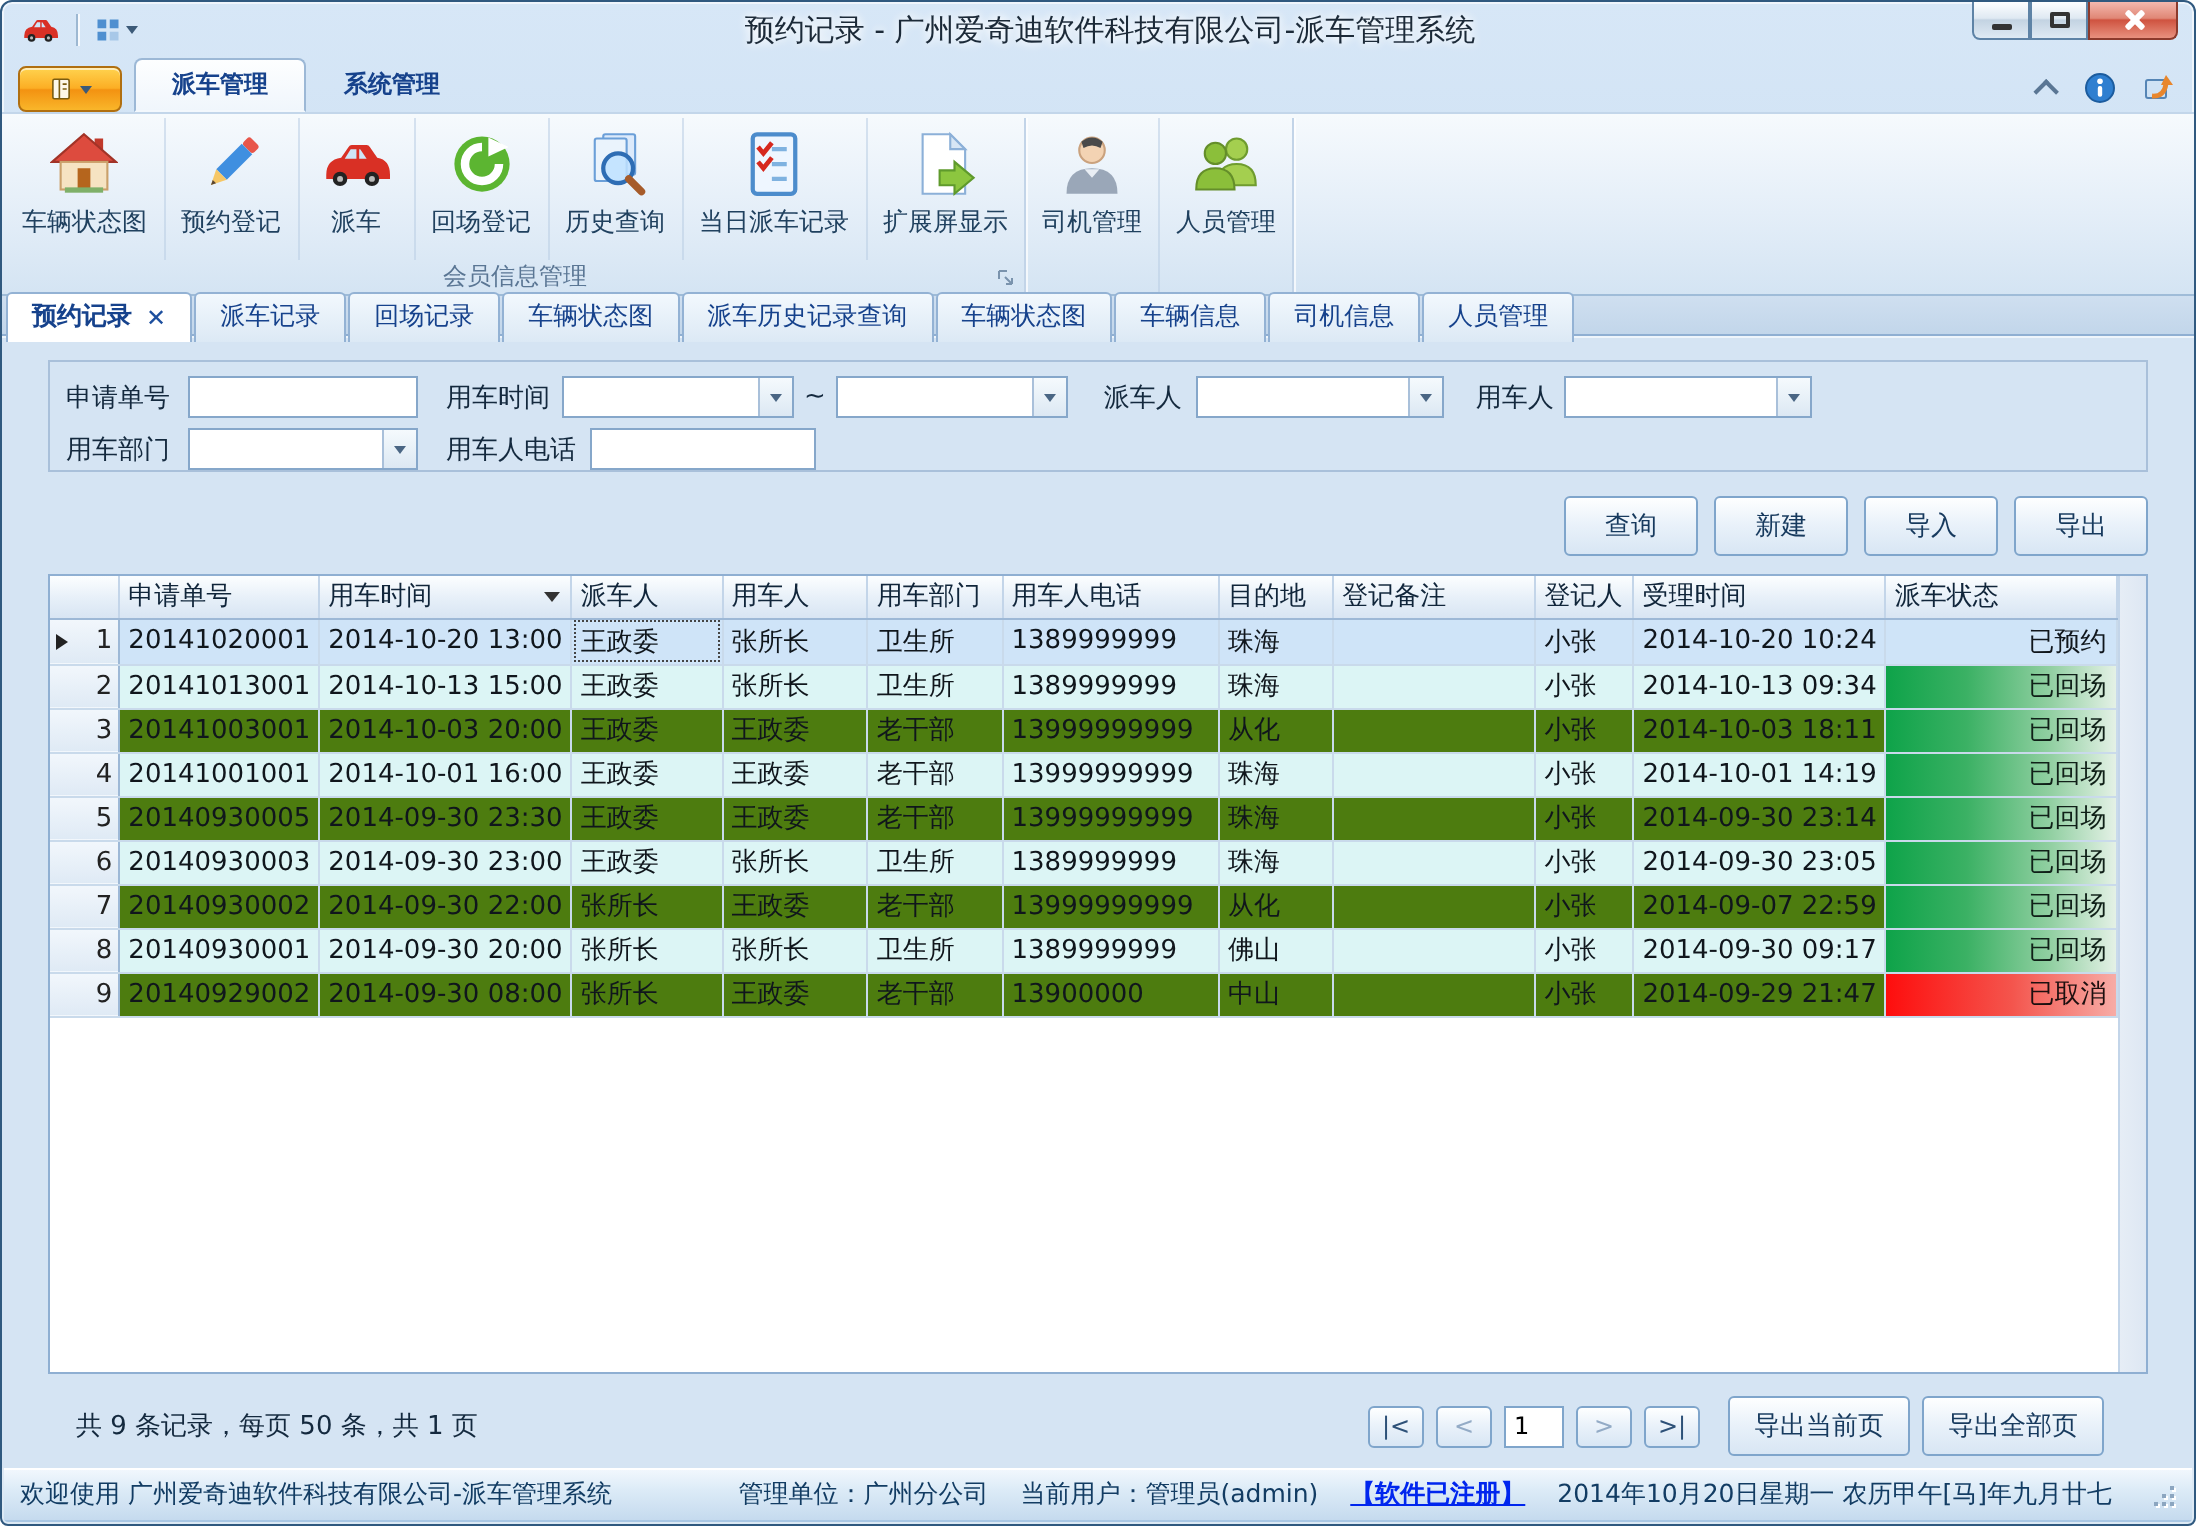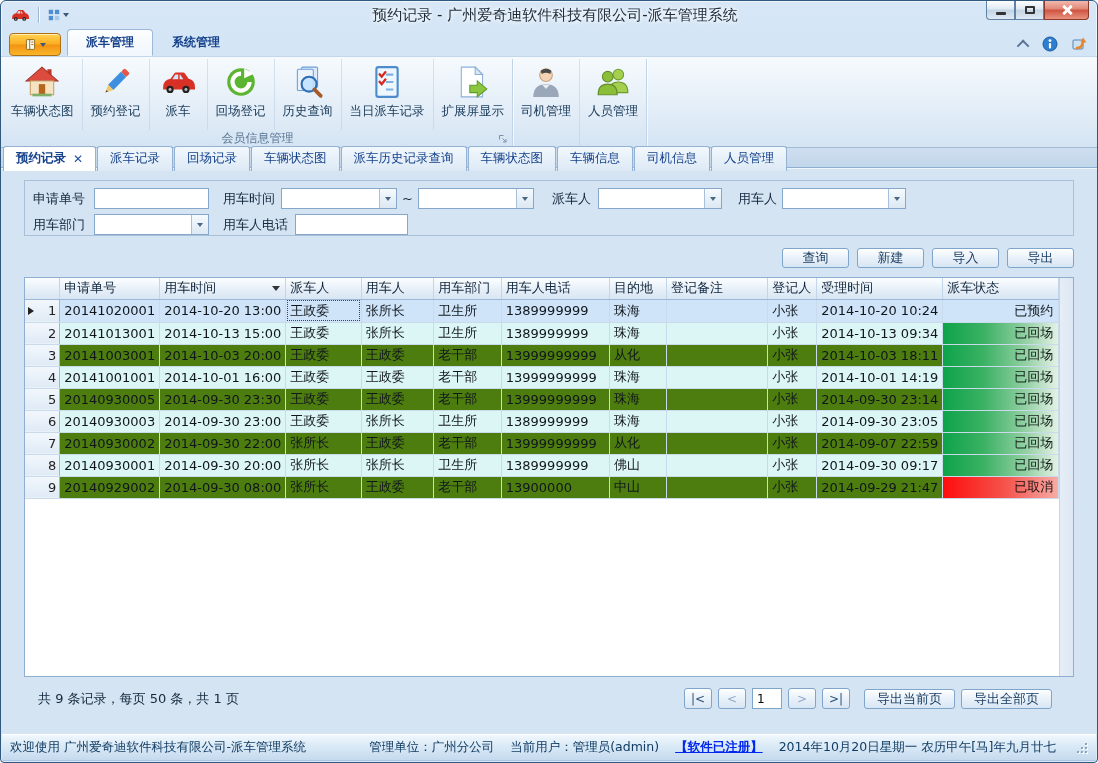--- a/index.html
+++ b/index.html
@@ -73,21 +73,21 @@
   .frow{display:flex;align-items:center;height:21px;}
   .frow + .frow{margin-top:5px;}
   .flabel{font-size:13px;color:#14293e;white-space:nowrap;}
   .txt{height:21px;border:1px solid #86a7ca;background:#fff;font:inherit;padding:0 3px;}
   .combo{height:21px;border:1px solid #86a7ca;background:#fff;display:flex;}
   .combo-body{flex:1;}
   .combo-btn{width:17px;border-left:1px solid #a9c0da;background:linear-gradient(#f5fafd,#dce8f3);display:flex;align-items:center;justify-content:center;}
   .combo-btn .dd-arrow{border-top-color:#4a6684;}
 
   .actions{margin-top:12px;display:flex;justify-content:flex-end;gap:8px;}
-  .btn{height:20px;min-width:67px;padding:0 12px;border:1px solid #7fa5cb;border-radius:3px;color:#173a5e;font-size:13px;
+  .btn{height:30px;min-width:67px;padding:0 12px;border:1px solid #7fa5cb;border-radius:3px;color:#173a5e;font-size:13px;
     background:linear-gradient(#feffff,#eaf2fa 45%,#d8e6f4);display:flex;align-items:center;justify-content:center;white-space:nowrap;}
 
   
   .grid-wrap{margin-top:9px;height:400px;border:1px solid #8fafd2;background:#fff;display:flex;overflow:hidden;}
   table.grid{border-collapse:collapse;table-layout:fixed;align-self:flex-start;}
   .grid th{height:21px;font-weight:normal;text-align:left;padding:0 4px;font-size:13px;color:#10253a;
     background:linear-gradient(#fcfeff,#e6eff8 55%,#d8e5f3);border-right:1px solid #c3d5e9;border-bottom:1px solid #9db8d6;position:relative;white-space:nowrap;overflow:hidden;}
   .grid td{height:21px;padding:0 4px;font-size:13px;color:#10161c;border-right:1px solid #c9daeb;border-bottom:1px solid #c9daeb;white-space:nowrap;overflow:hidden;}
   .sort-arrow{position:absolute;right:5px;top:8px;width:0;height:0;border-left:4px solid transparent;border-right:4px solid transparent;border-top:5px solid #333;}
   tr.r-odd td{background:#4d7c0f;}

